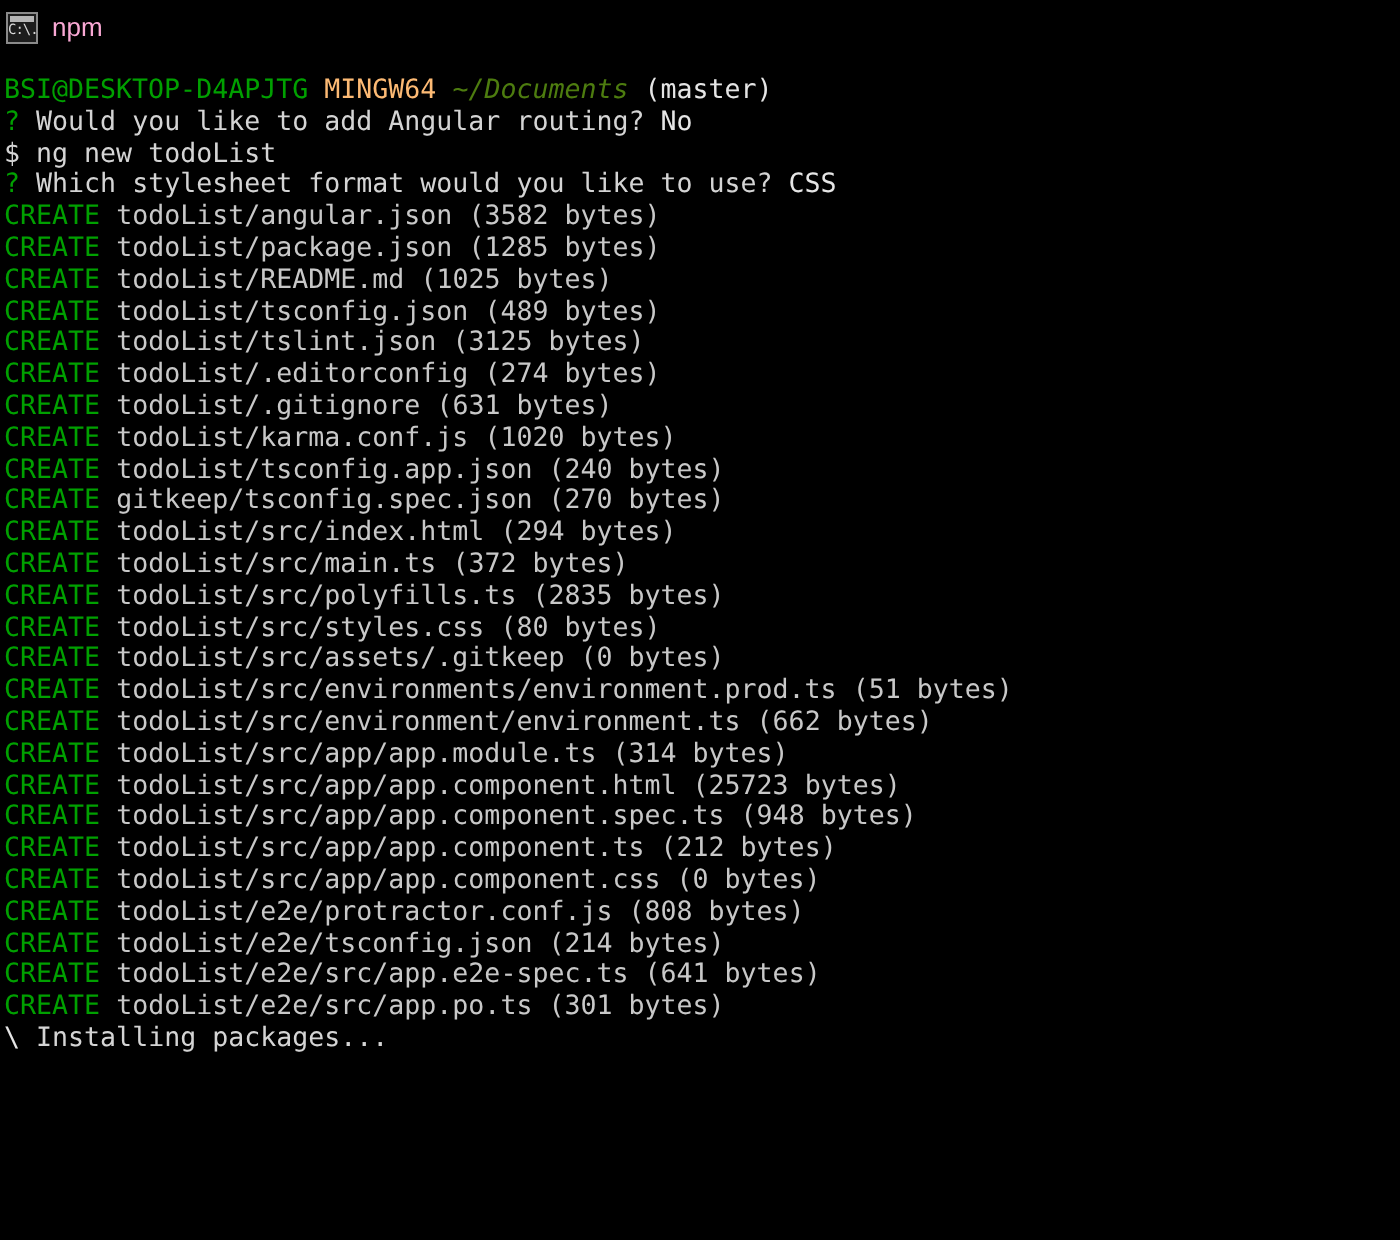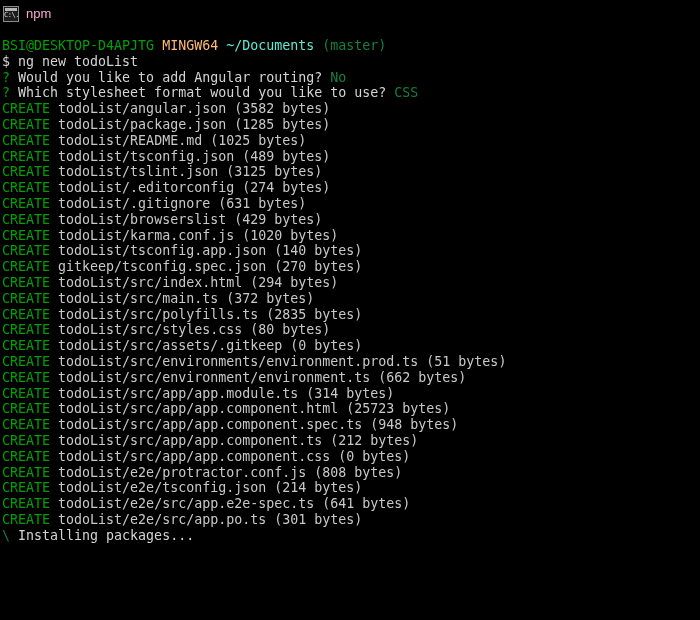--- a/index.html
+++ b/index.html
@@ -73,56 +73,55 @@
     font-family: "DejaVu Sans Mono", "Liberation Mono", monospace;
     font-size: 13.3px;
     line-height: 15.8px;
     white-space: pre;
     color: #cccccc;
   }
 
   
   .c-green   { color: #00a000; }
   .c-magenta { color: #fdba74; }
-  .c-yellow  { color: #5eead4; }
-  .c-cyan    { color: #15803d; }
+  .c-yellow  { color: #4d7c0f; font-style: italic; }
+  .c-cyan    { color: #e5e5e5; }
   .c-white   { color: #d4d4d4; }
   .c-dim     { color: #c8c8c8; }
 </style>
 </head>
 <body>
 
 <div id="titlebar">
   <div class="app-icon">
     <div class="glyph">C:\.</div>
   </div>
   <div class="title-text">npm</div>
 </div>
 
 <div id="terminal">
 
   <div class="line"><span class="c-green">BSI@DESKTOP-D4APJTG</span><span> </span><span class="c-magenta">MINGW64</span><span> </span><span class="c-yellow">~/Documents</span><span> </span><span class="c-cyan">(master)</span></div>
 
+  <div class="line"><span class="c-green">?</span><span> </span><span class="c-white">Would you like to add Angular routing?</span><span> </span><span class="c-cyan">No</span></div>
+
   <div class="line"><span class="c-white">$</span><span> </span><span class="c-white">ng new todoList</span></div>
-
-  <div class="line"><span class="c-green">?</span><span> </span><span class="c-white">Would you like to add Angular routing?</span><span> </span><span class="c-cyan">No</span></div>
 
   <div class="line"><span class="c-green">?</span><span> </span><span class="c-white">Which stylesheet format would you like to use?</span><span> </span><span class="c-cyan">CSS</span></div>
 
   <div id="create-lines">
       <div class="line"><span class="c-green">CREATE</span><span> </span><span class="c-dim">todoList/angular.json</span><span> </span><span class="c-dim">(3582 bytes)</span></div>
       <div class="line"><span class="c-green">CREATE</span><span> </span><span class="c-dim">todoList/package.json</span><span> </span><span class="c-dim">(1285 bytes)</span></div>
       <div class="line"><span class="c-green">CREATE</span><span> </span><span class="c-dim">todoList/README.md</span><span> </span><span class="c-dim">(1025 bytes)</span></div>
       <div class="line"><span class="c-green">CREATE</span><span> </span><span class="c-dim">todoList/tsconfig.json</span><span> </span><span class="c-dim">(489 bytes)</span></div>
       <div class="line"><span class="c-green">CREATE</span><span> </span><span class="c-dim">todoList/tslint.json</span><span> </span><span class="c-dim">(3125 bytes)</span></div>
       <div class="line"><span class="c-green">CREATE</span><span> </span><span class="c-dim">todoList/.editorconfig</span><span> </span><span class="c-dim">(274 bytes)</span></div>
       <div class="line"><span class="c-green">CREATE</span><span> </span><span class="c-dim">todoList/.gitignore</span><span> </span><span class="c-dim">(631 bytes)</span></div>
-      <div class="line"><span class="c-green">CREATE</span><span> </span><span class="c-dim">todoList/browserslist</span><span> </span><span class="c-dim">(429 bytes)</span></div>
       <div class="line"><span class="c-green">CREATE</span><span> </span><span class="c-dim">todoList/karma.conf.js</span><span> </span><span class="c-dim">(1020 bytes)</span></div>
-      <div class="line"><span class="c-green">CREATE</span><span> </span><span class="c-dim">todoList/tsconfig.app.json</span><span> </span><span class="c-dim">(140 bytes)</span></div>
+      <div class="line"><span class="c-green">CREATE</span><span> </span><span class="c-dim">todoList/tsconfig.app.json</span><span> </span><span class="c-dim">(240 bytes)</span></div>
       <div class="line"><span class="c-green">CREATE</span><span> </span><span class="c-dim">gitkeep/tsconfig.spec.json</span><span> </span><span class="c-dim">(270 bytes)</span></div>
       <div class="line"><span class="c-green">CREATE</span><span> </span><span class="c-dim">todoList/src/index.html</span><span> </span><span class="c-dim">(294 bytes)</span></div>
       <div class="line"><span class="c-green">CREATE</span><span> </span><span class="c-dim">todoList/src/main.ts</span><span> </span><span class="c-dim">(372 bytes)</span></div>
       <div class="line"><span class="c-green">CREATE</span><span> </span><span class="c-dim">todoList/src/polyfills.ts</span><span> </span><span class="c-dim">(2835 bytes)</span></div>
       <div class="line"><span class="c-green">CREATE</span><span> </span><span class="c-dim">todoList/src/styles.css</span><span> </span><span class="c-dim">(80 bytes)</span></div>
       <div class="line"><span class="c-green">CREATE</span><span> </span><span class="c-dim">todoList/src/assets/.gitkeep</span><span> </span><span class="c-dim">(0 bytes)</span></div>
       <div class="line"><span class="c-green">CREATE</span><span> </span><span class="c-dim">todoList/src/environments/environment.prod.ts</span><span> </span><span class="c-dim">(51 bytes)</span></div>
       <div class="line"><span class="c-green">CREATE</span><span> </span><span class="c-dim">todoList/src/environment/environment.ts</span><span> </span><span class="c-dim">(662 bytes)</span></div>
       <div class="line"><span class="c-green">CREATE</span><span> </span><span class="c-dim">todoList/src/app/app.module.ts</span><span> </span><span class="c-dim">(314 bytes)</span></div>
       <div class="line"><span class="c-green">CREATE</span><span> </span><span class="c-dim">todoList/src/app/app.component.html</span><span> </span><span class="c-dim">(25723 bytes)</span></div>

